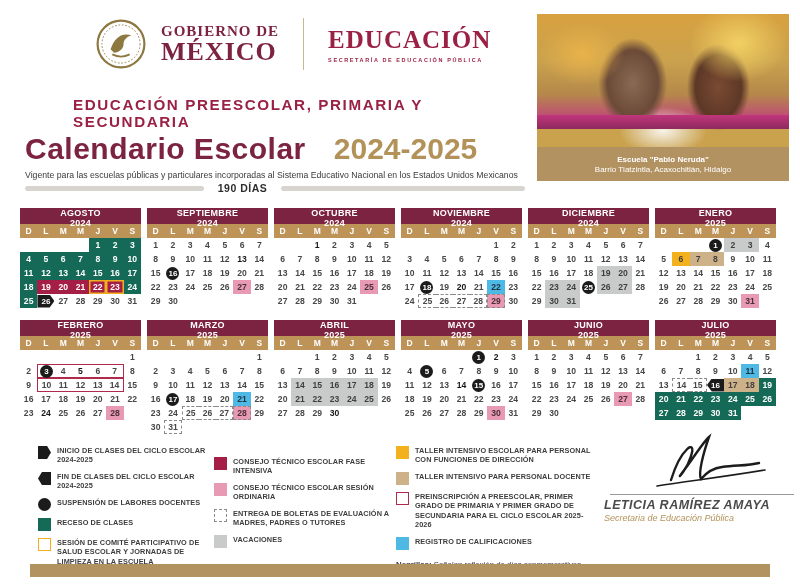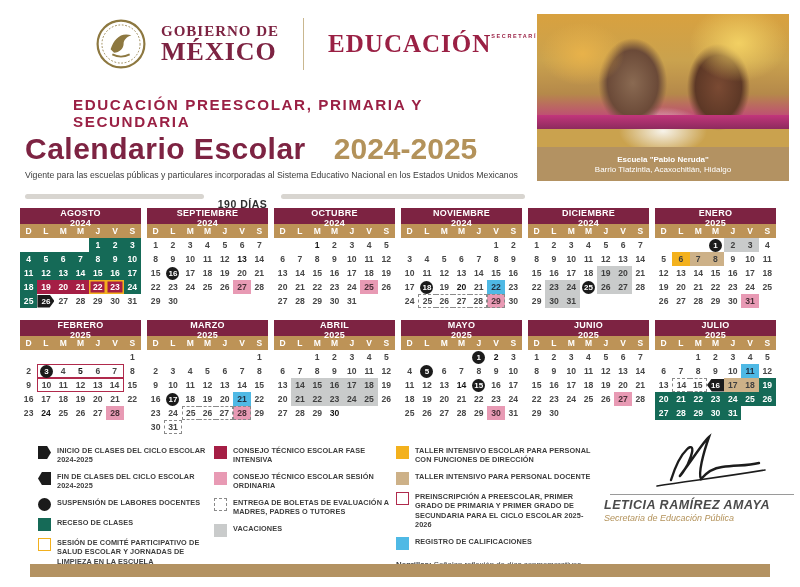--- a/index.html
+++ b/index.html
@@ -15,21 +15,21 @@
   .page{position:relative;width:800px;height:587px;background:#fff;}
 
   
   .gov-header{position:absolute;left:95px;top:18px;display:flex;align-items:center;gap:14px;}
   .seal{width:52px;height:52px;flex:0 0 auto;}
   .gov-words{display:flex;flex-direction:column;line-height:1;color:var(--maroon);
     font-family:"Liberation Serif",serif;font-weight:bold;}
   .gov-top{font-size:15px;letter-spacing:1px;}
   .gov-bottom{font-size:26px;letter-spacing:1px;}
   .hdr-divider{width:1px;height:52px;background:#c9b78f;margin:0 10px;}
-  .edu-words{display:flex;flex-direction:row;color:var(--maroon-bright);
+  .edu-words{display:flex;flex-direction:column;color:var(--maroon-bright);
     font-family:"Liberation Serif",serif;}
   .edu-main{font-size:25px;font-weight:bold;letter-spacing:1px;}
   .edu-sub{font-size:5.5px;letter-spacing:1.6px;margin-top:3px;font-family:"Liberation Sans",sans-serif;font-weight:bold;}
 
   
   .photo{position:absolute;left:537px;top:14px;width:252px;height:167px;
     display:flex;flex-direction:column;overflow:hidden;}
   .photo-img{flex:1;position:relative;background:
     radial-gradient(60px 45px at 18% 30%,#e8b24a 0%,transparent 70%),
     radial-gradient(70px 55px at 80% 22%,#f2d063 0%,transparent 70%),
@@ -50,21 +50,21 @@
   .main-title{margin-top:2px;display:flex;align-items:baseline;gap:28px;}
   .main-title .t1{color:var(--maroon);font-size:30px;font-weight:800;letter-spacing:0.5px;}
   .main-title .t2{color:var(--gold);font-size:30px;font-weight:800;}
   .subtitle{margin-top:4px;font-size:8.7px;color:#3a3a3a;}
 
   
   .days-row{position:absolute;left:25px;top:182px;width:500px;display:flex;align-items:center;gap:14px;}
   .days-bar{height:5px;background:#d8d5d0;border-radius:3px;}
   .bar-l{flex:1.1;}
   .bar-r{flex:1.5;}
-  .days-label{font-size:10.5px;font-weight:bold;color:#2e2e2e;letter-spacing:0.5px;white-space:nowrap;margin-top:16px;}
+  .days-label{font-size:10.5px;font-weight:bold;color:#2e2e2e;letter-spacing:0.5px;white-space:nowrap;}
 
   
   .cal-grid{position:absolute;left:20px;top:208px;width:760px;display:flex;flex-wrap:wrap;column-gap:6px;row-gap:12px;}
   .month{width:121px;}
   .month-head{height:16px;background:var(--maroon);color:#fff;display:flex;
     align-items:center;justify-content:space-between;padding:0 5px;
     font-size:9px;font-weight:bold;letter-spacing:0.3px;flex-direction:column;}
   .dow-row{height:14px;background:var(--tan);display:grid;grid-template-columns:repeat(7,1fr);}
   .dow-row span{display:flex;align-items:center;justify-content:center;
     color:#fff;font-size:8.5px;font-weight:bold;}
@@ -95,21 +95,21 @@
     width:17px;height:13px;background:var(--black-day);color:#fff;font-size:8px;font-weight:700;
     clip-path:polygon(0 0,72% 0,100% 50%,72% 100%,0 100%);}
   .shape-fin{display:flex;align-items:center;justify-content:center;
     width:17px;height:13px;background:var(--black-day);color:#fff;font-size:8px;font-weight:700;
     clip-path:polygon(28% 0,100% 0,100% 100%,28% 100%,0 50%);}
 
   
   .legend{position:absolute;left:38px;top:446px;width:744px;display:flex;}
   .leg-col{display:flex;flex-direction:column;gap:7px;}
   .leg-col1{width:172px;}
-  .leg-col2{width:178px;margin-left:4px;}
+  .leg-col2{width:178px;margin-left:4px;margin-top:11px;}
   .leg-col3{width:196px;margin-left:4px;}
   .leg-item{display:flex;gap:6px;align-items:flex-start;}
   .leg-icon{flex:0 0 auto;width:13px;height:13px;margin-top:0;}
   .li-sq{width:13px;height:13px;}
   .li-inicio{background:var(--black-day);clip-path:polygon(0 0,70% 0,100% 50%,70% 100%,0 100%);}
   .li-fin{background:var(--black-day);clip-path:polygon(30% 0,100% 0,100% 100%,30% 100%,0 50%);}
   .li-circle{background:var(--black-day);border-radius:50%;}
   .li-teal{background:var(--teal);}
   .li-yellow-out{border:1.5px solid var(--comite-outline);}
   .li-maroon{background:var(--crimson);}

